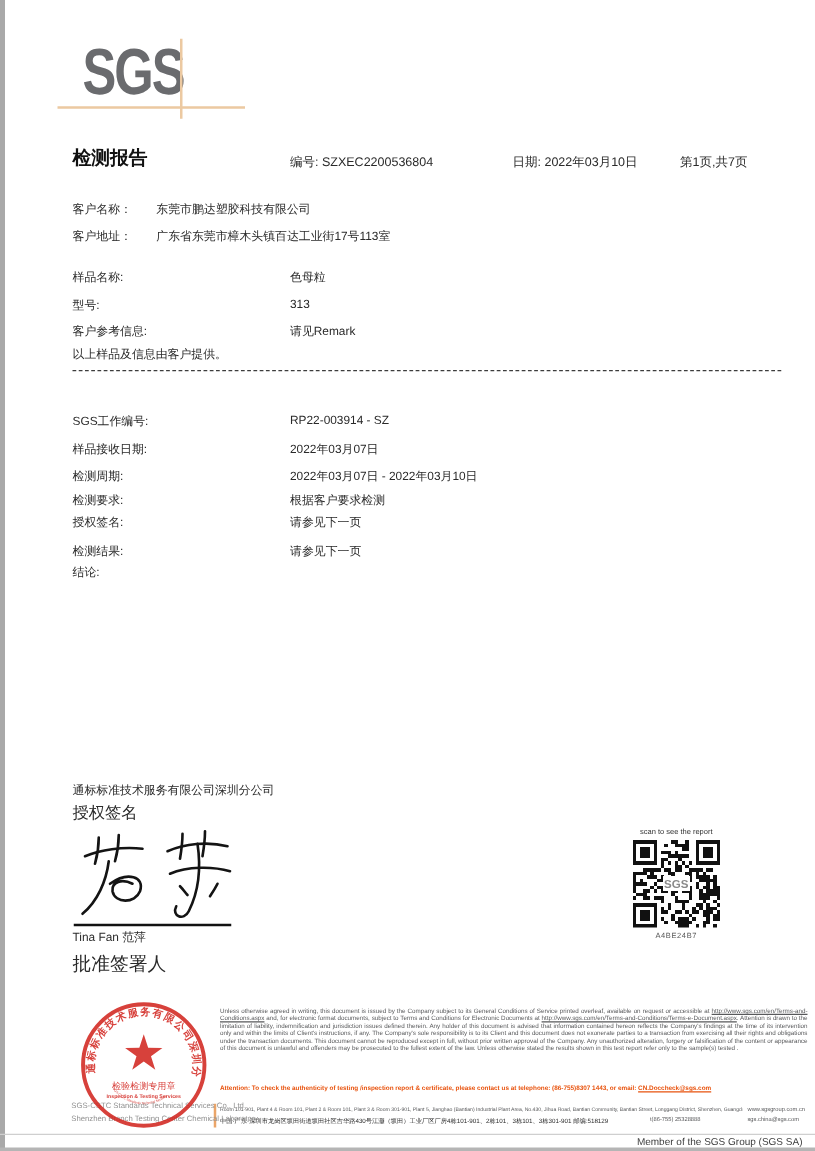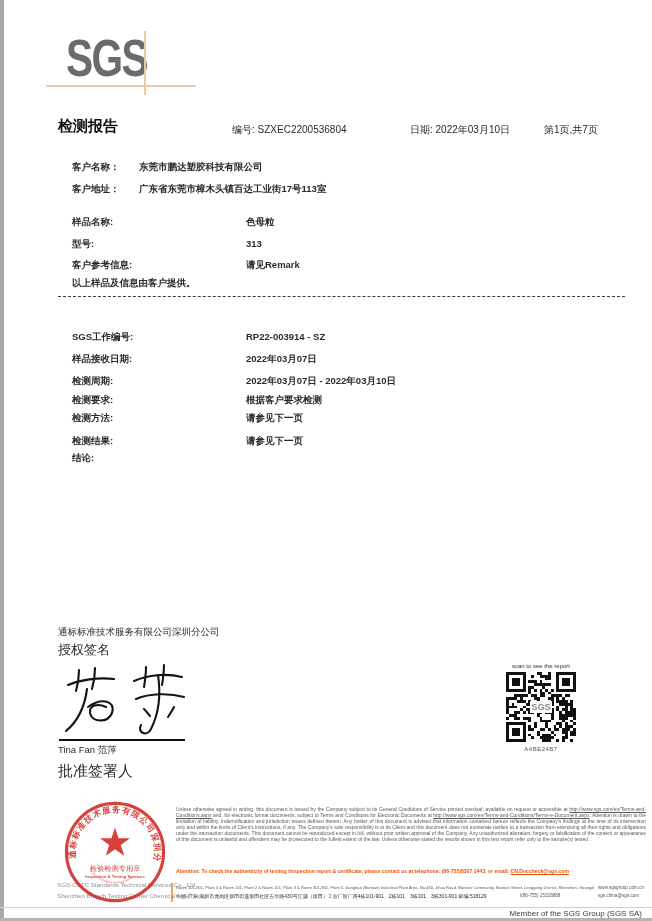--- a/index.html
+++ b/index.html
@@ -13,21 +13,21 @@
   .logo-text { position:absolute; left:66px; top:28px; font-size:52px; font-weight:bold;
                color:#6a6b6e; letter-spacing:-2px; transform:scaleX(.78); transform-origin:left top; }
   .logo-hline { position:absolute; left:46px; top:85px; width:150px; height:2px; background:#ecc9a1; }
   .logo-vline { position:absolute; left:144px; top:31px; width:2px; height:64px; background:#ecc9a1; }
 
   
   .title { position:absolute; left:58px; top:117px; font-size:15px; font-weight:bold; color:#111; }
   .hmeta { position:absolute; top:123px; font-size:10px; white-space:nowrap; }
 
   
-  .row { position:absolute; left:72px; font-size:9.5px; white-space:nowrap;font-weight:bold; }
+  .row { position:absolute; left:58px; font-size:9.5px; white-space:nowrap; }
   .row .val { position:absolute; left:174px; white-space:nowrap; }
   .row.client .val { left:67px; }
   .dash { position:absolute; left:58px; top:296px; width:567px; border-top:1px dashed #3c3c3c; }
   .para { position:absolute; left:232px; top:450px; width:397px; font-size:9.5px;
           line-height:14.5px; text-align:justify; }
 
   
   .sig-company { position:absolute; left:58px; top:626px; font-size:9.5px; }
   .sig-auth { position:absolute; left:58px; top:641px; font-size:13px;text-align:right; }
   .sig-svg { position:absolute; left:58px; top:655px; }
@@ -121,21 +121,21 @@
   </div>
   <div class="row" style="top:375px">
     <span class="lbl">检测周期:</span>
     <span class="val">2022年03月07日 - 2022年03月10日</span>
   </div>
   <div class="row" style="top:394px">
     <span class="lbl">检测要求:</span>
     <span class="val">根据客户要求检测</span>
   </div>
   <div class="row" style="top:412px">
-    <span class="lbl">检测方法:</span>
+    <span class="lbl">授权签名:</span>
     <span class="val">请参见下一页</span>
   </div>
   <div class="row" style="top:435px">
     <span class="lbl">检测结果:</span>
     <span class="val">请参见下一页</span>
   </div>
   <div class="row" style="top:452px">
     <span class="lbl">结论:</span>
   </div>
 

